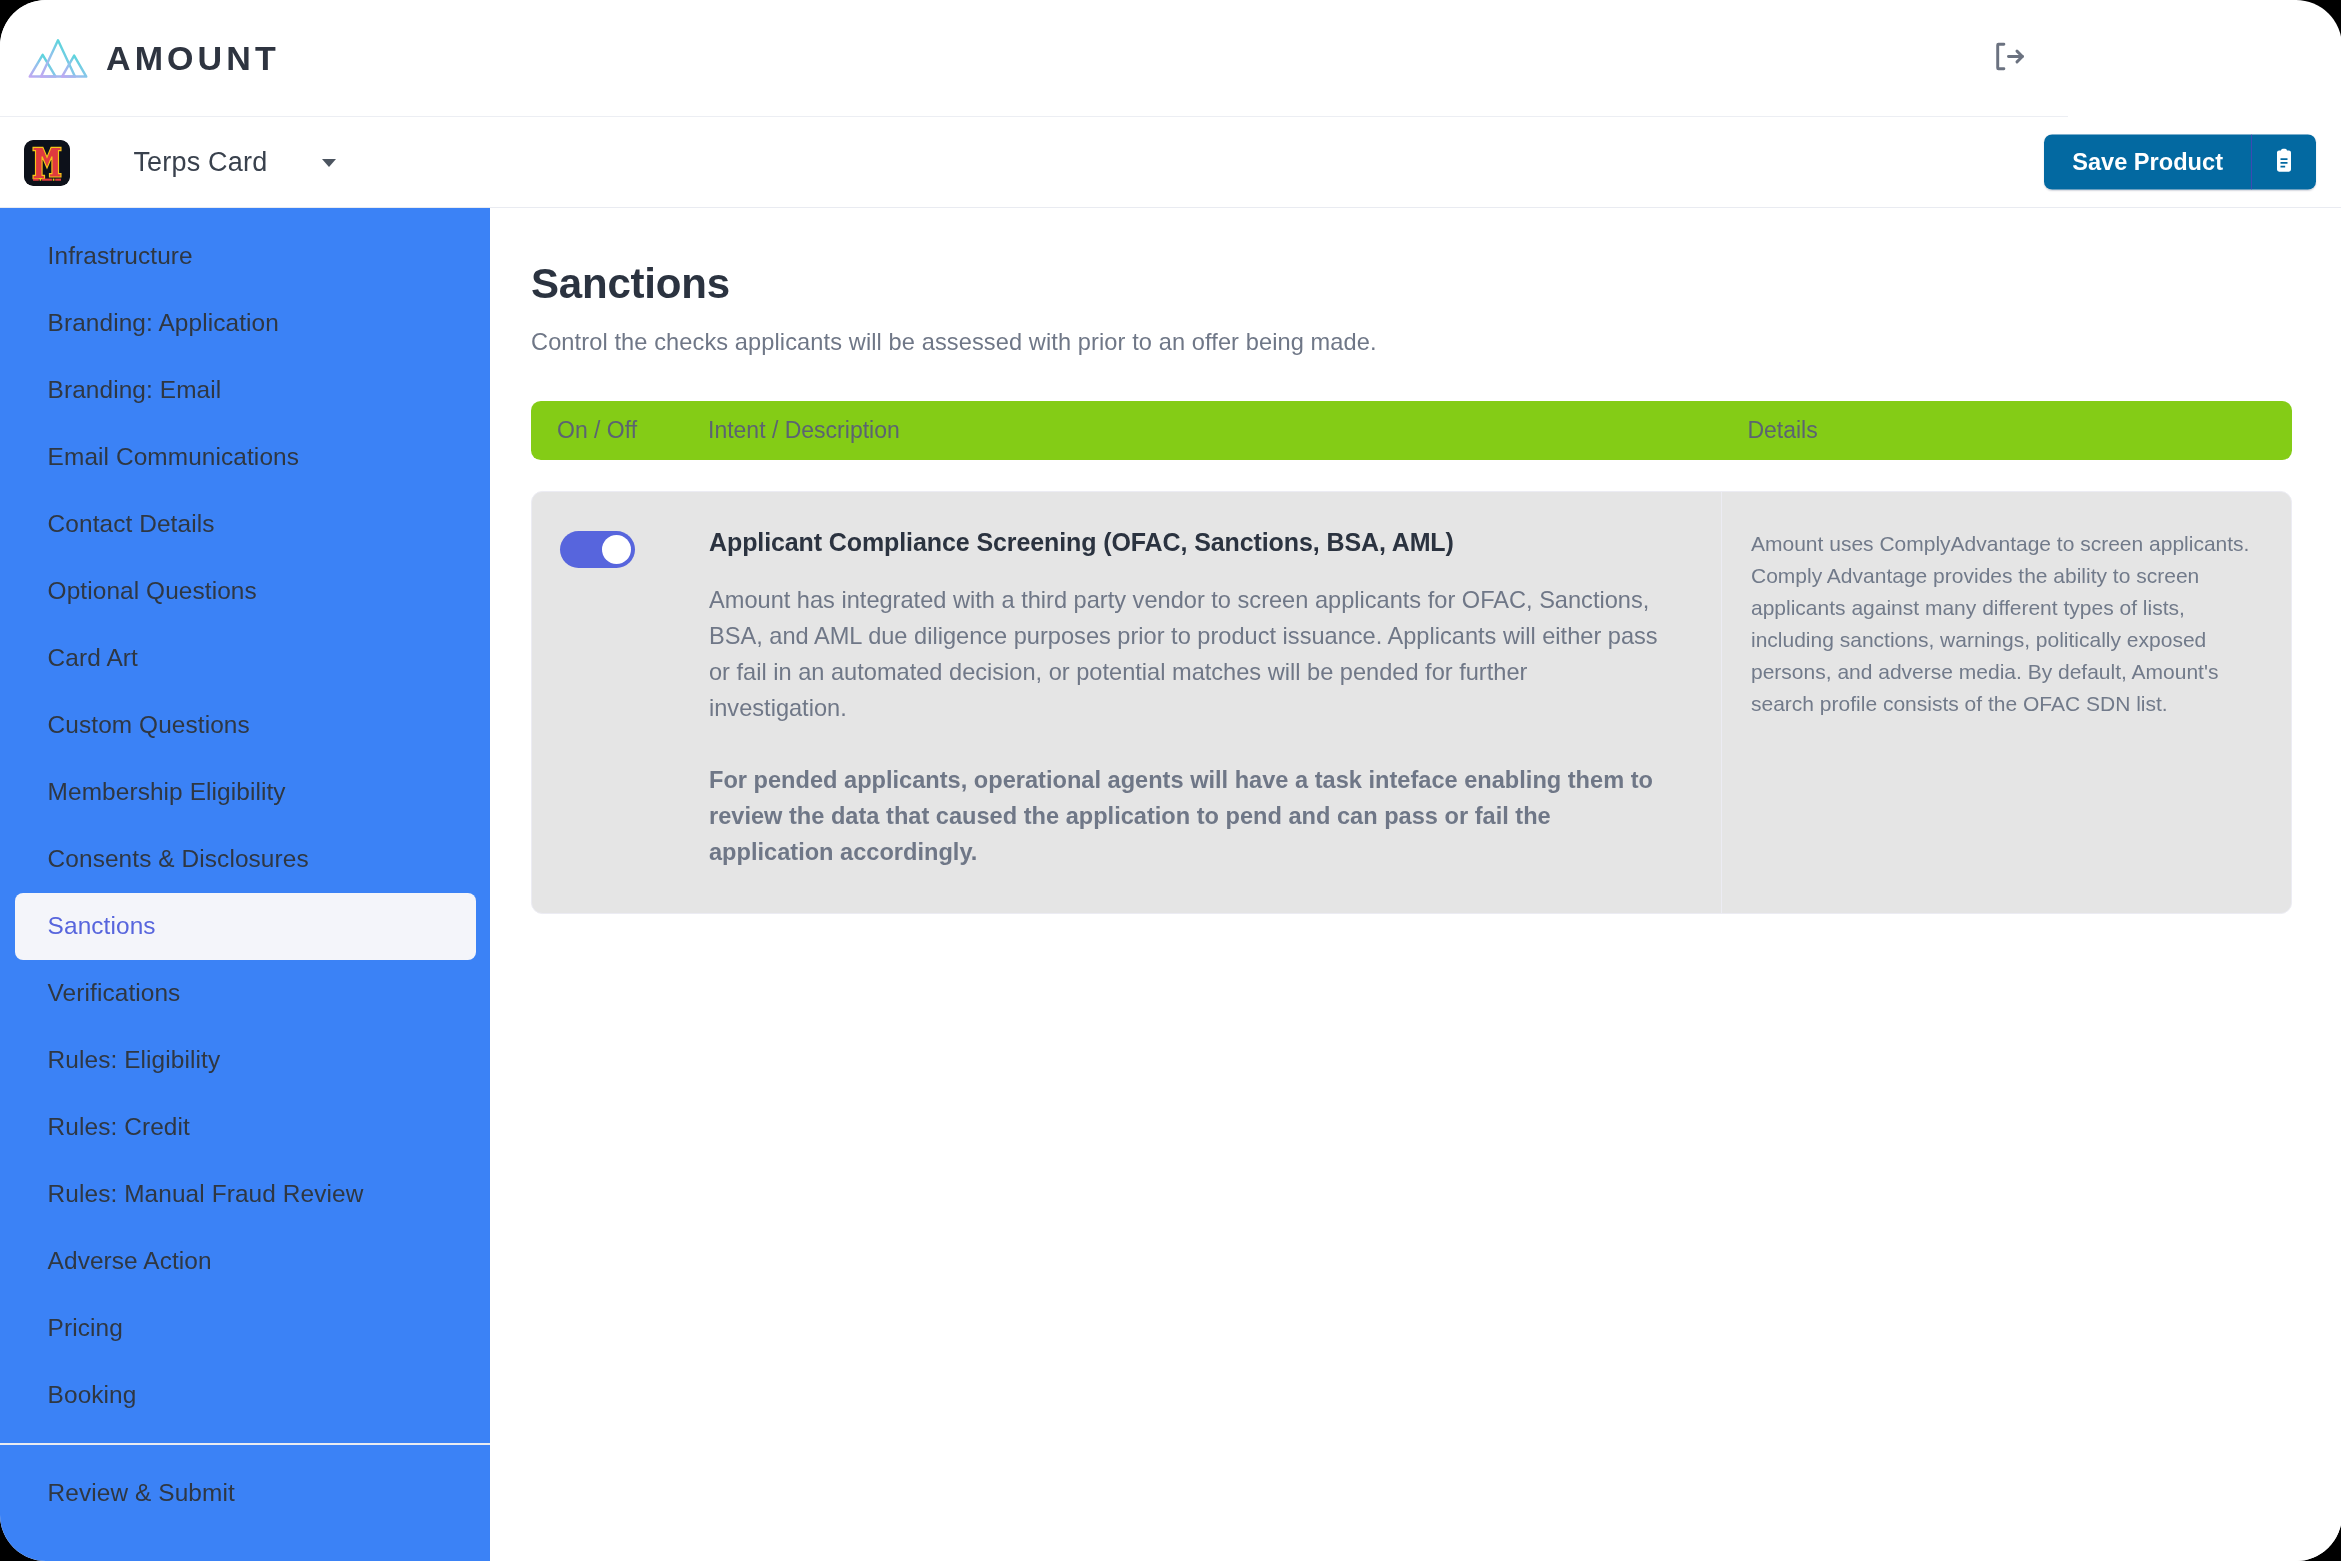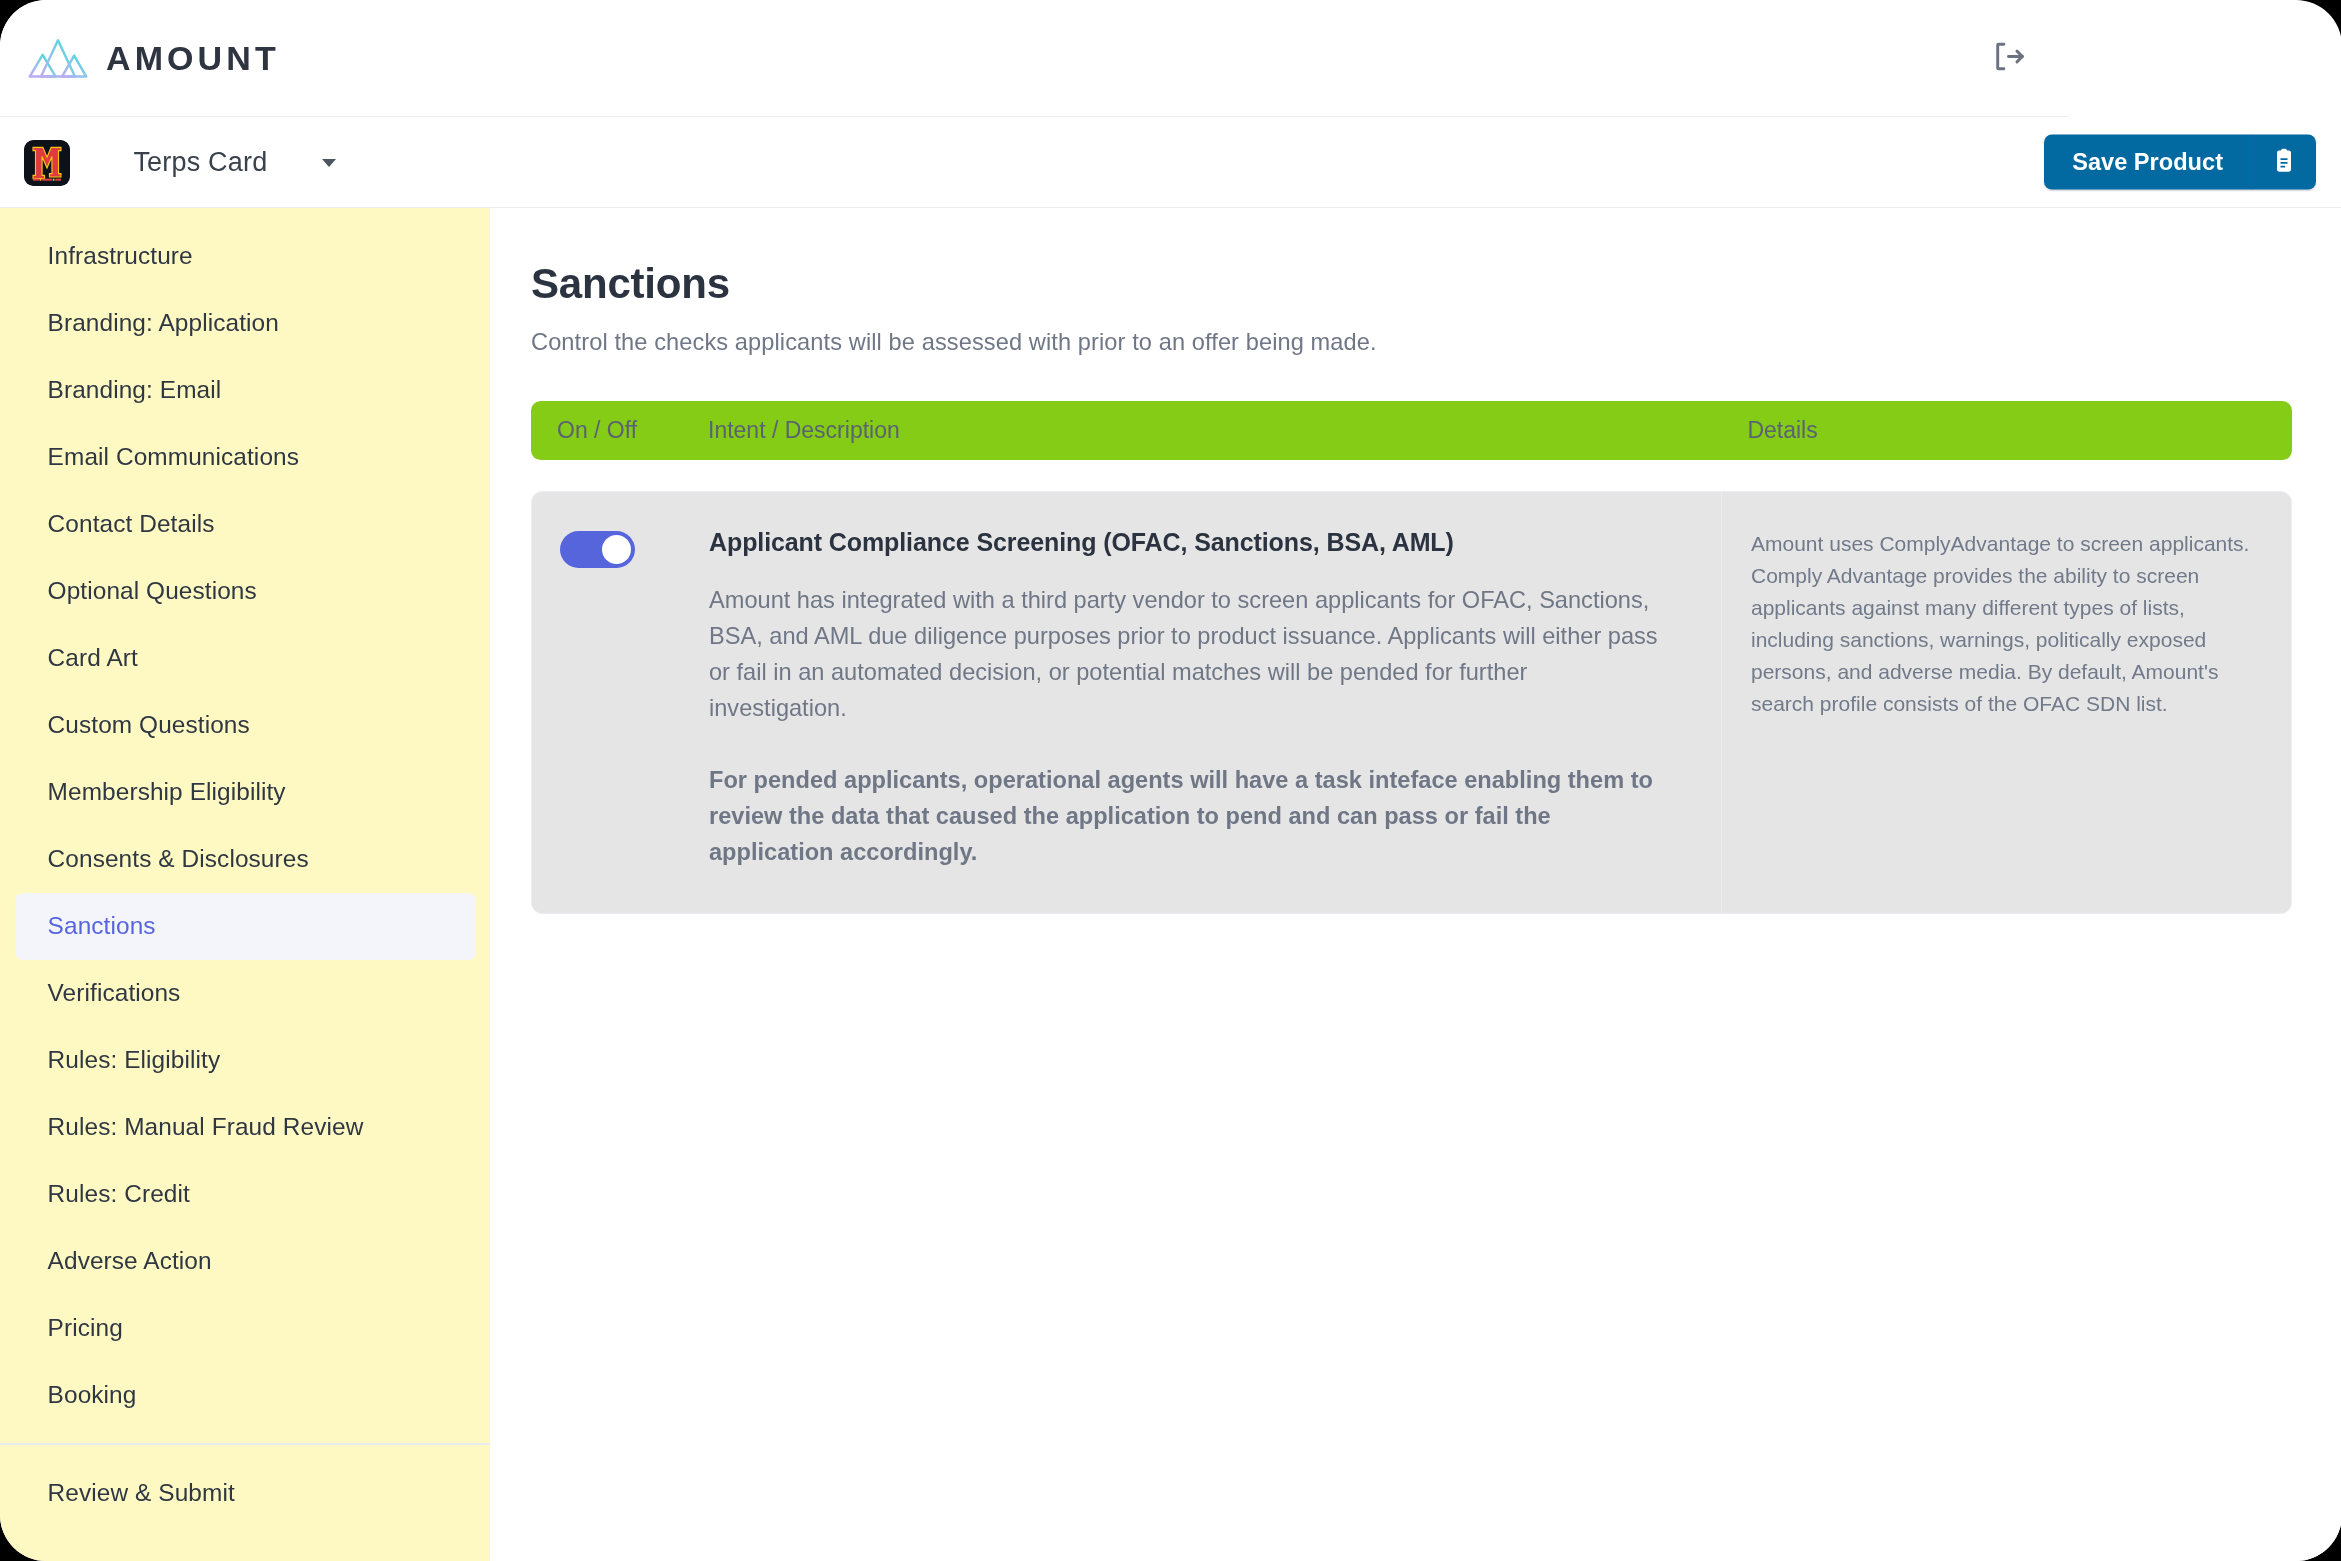--- a/index.html
+++ b/index.html
@@ -134,21 +134,21 @@
     justify-content: center;
     cursor: pointer;
   }
 
   
   .sidebar {
     position: absolute;
     left: 0; top: 208px;
     width: 492px;
     height: 1353px;
-    background: #fef9c3;
+    background: #3b82f6;
     border-right: 1.6px solid #e9ebf1;
     padding-top: 14.6px;
   }
   .nav-item {
     height: 67px;
     display: flex;
     align-items: center;
     padding-left: 33px;
     margin: 0 14.6px;
     border-radius: 8.1px;
@@ -371,24 +371,24 @@
     <div class="nav-item active">
       <span>Sanctions</span>
     </div>
     <div class="nav-item">
       <span>Verifications</span>
     </div>
     <div class="nav-item">
       <span>Rules: Eligibility</span>
     </div>
     <div class="nav-item">
+      <span>Rules: Credit</span>
+    </div>
+    <div class="nav-item">
       <span>Rules: Manual Fraud Review</span>
-    </div>
-    <div class="nav-item">
-      <span>Rules: Credit</span>
     </div>
     <div class="nav-item">
       <span>Adverse Action</span>
     </div>
     <div class="nav-item">
       <span>Pricing</span>
     </div>
     <div class="nav-item">
       <span>Booking</span>
     </div>

